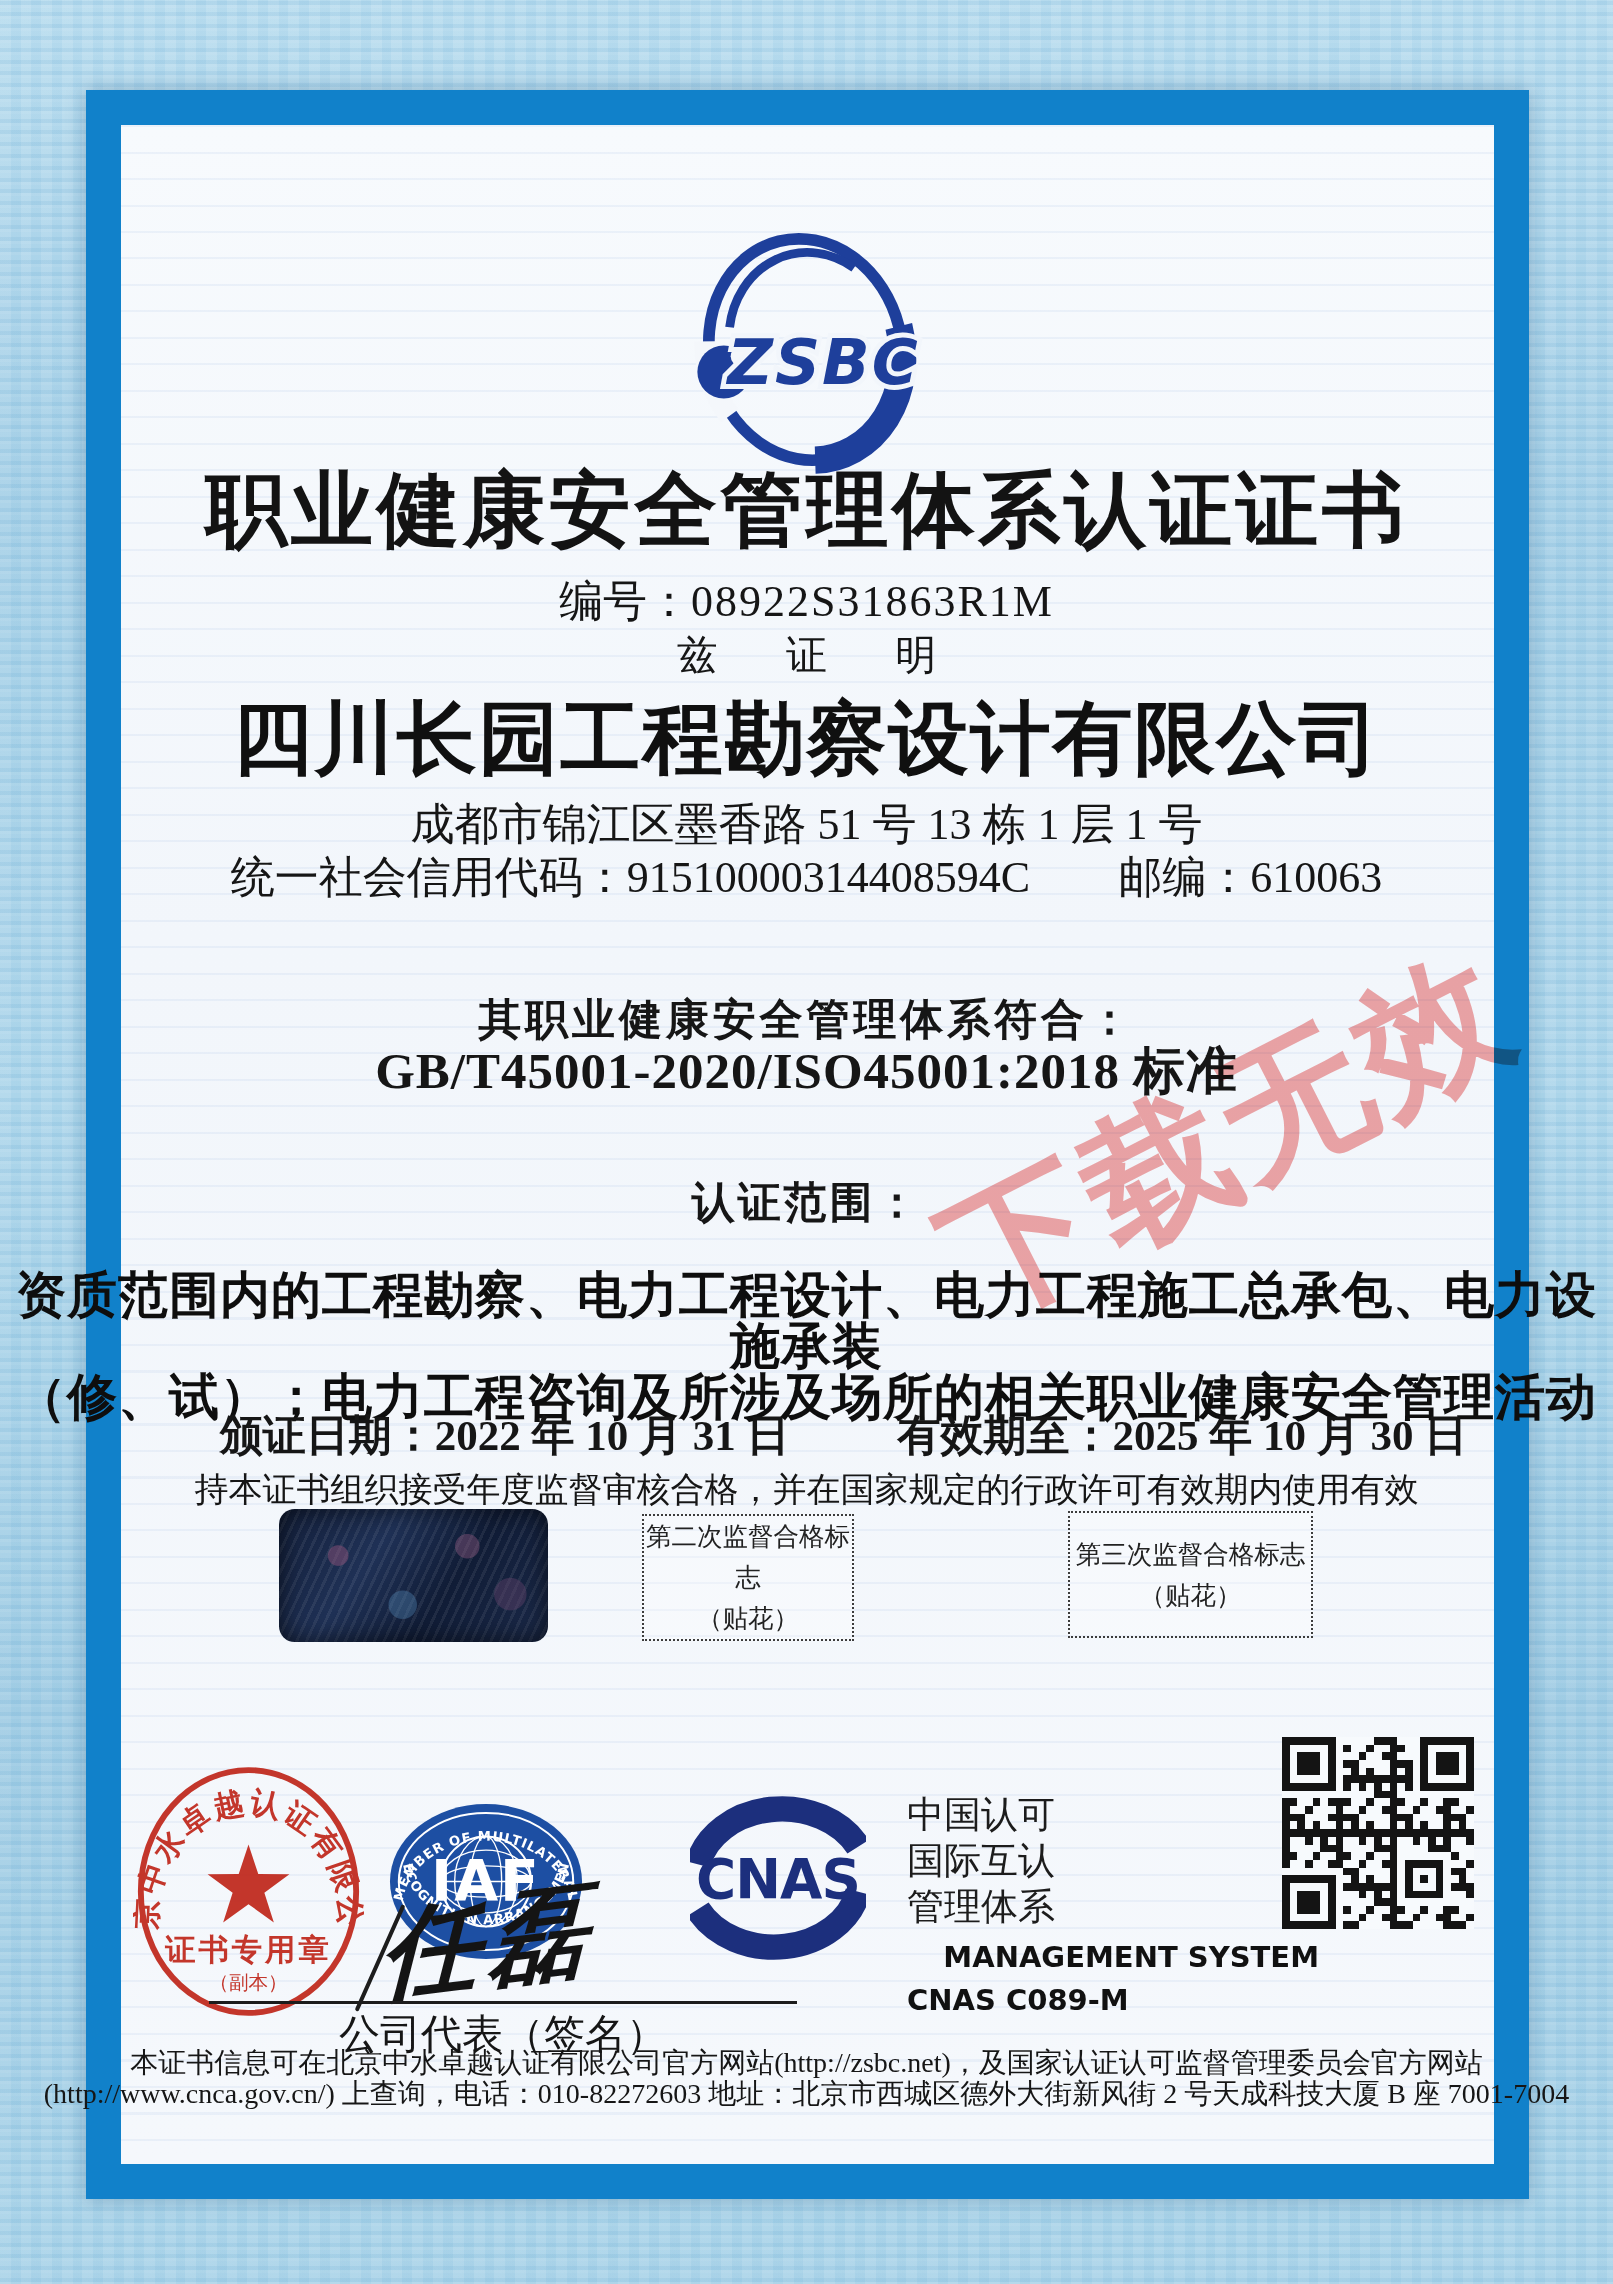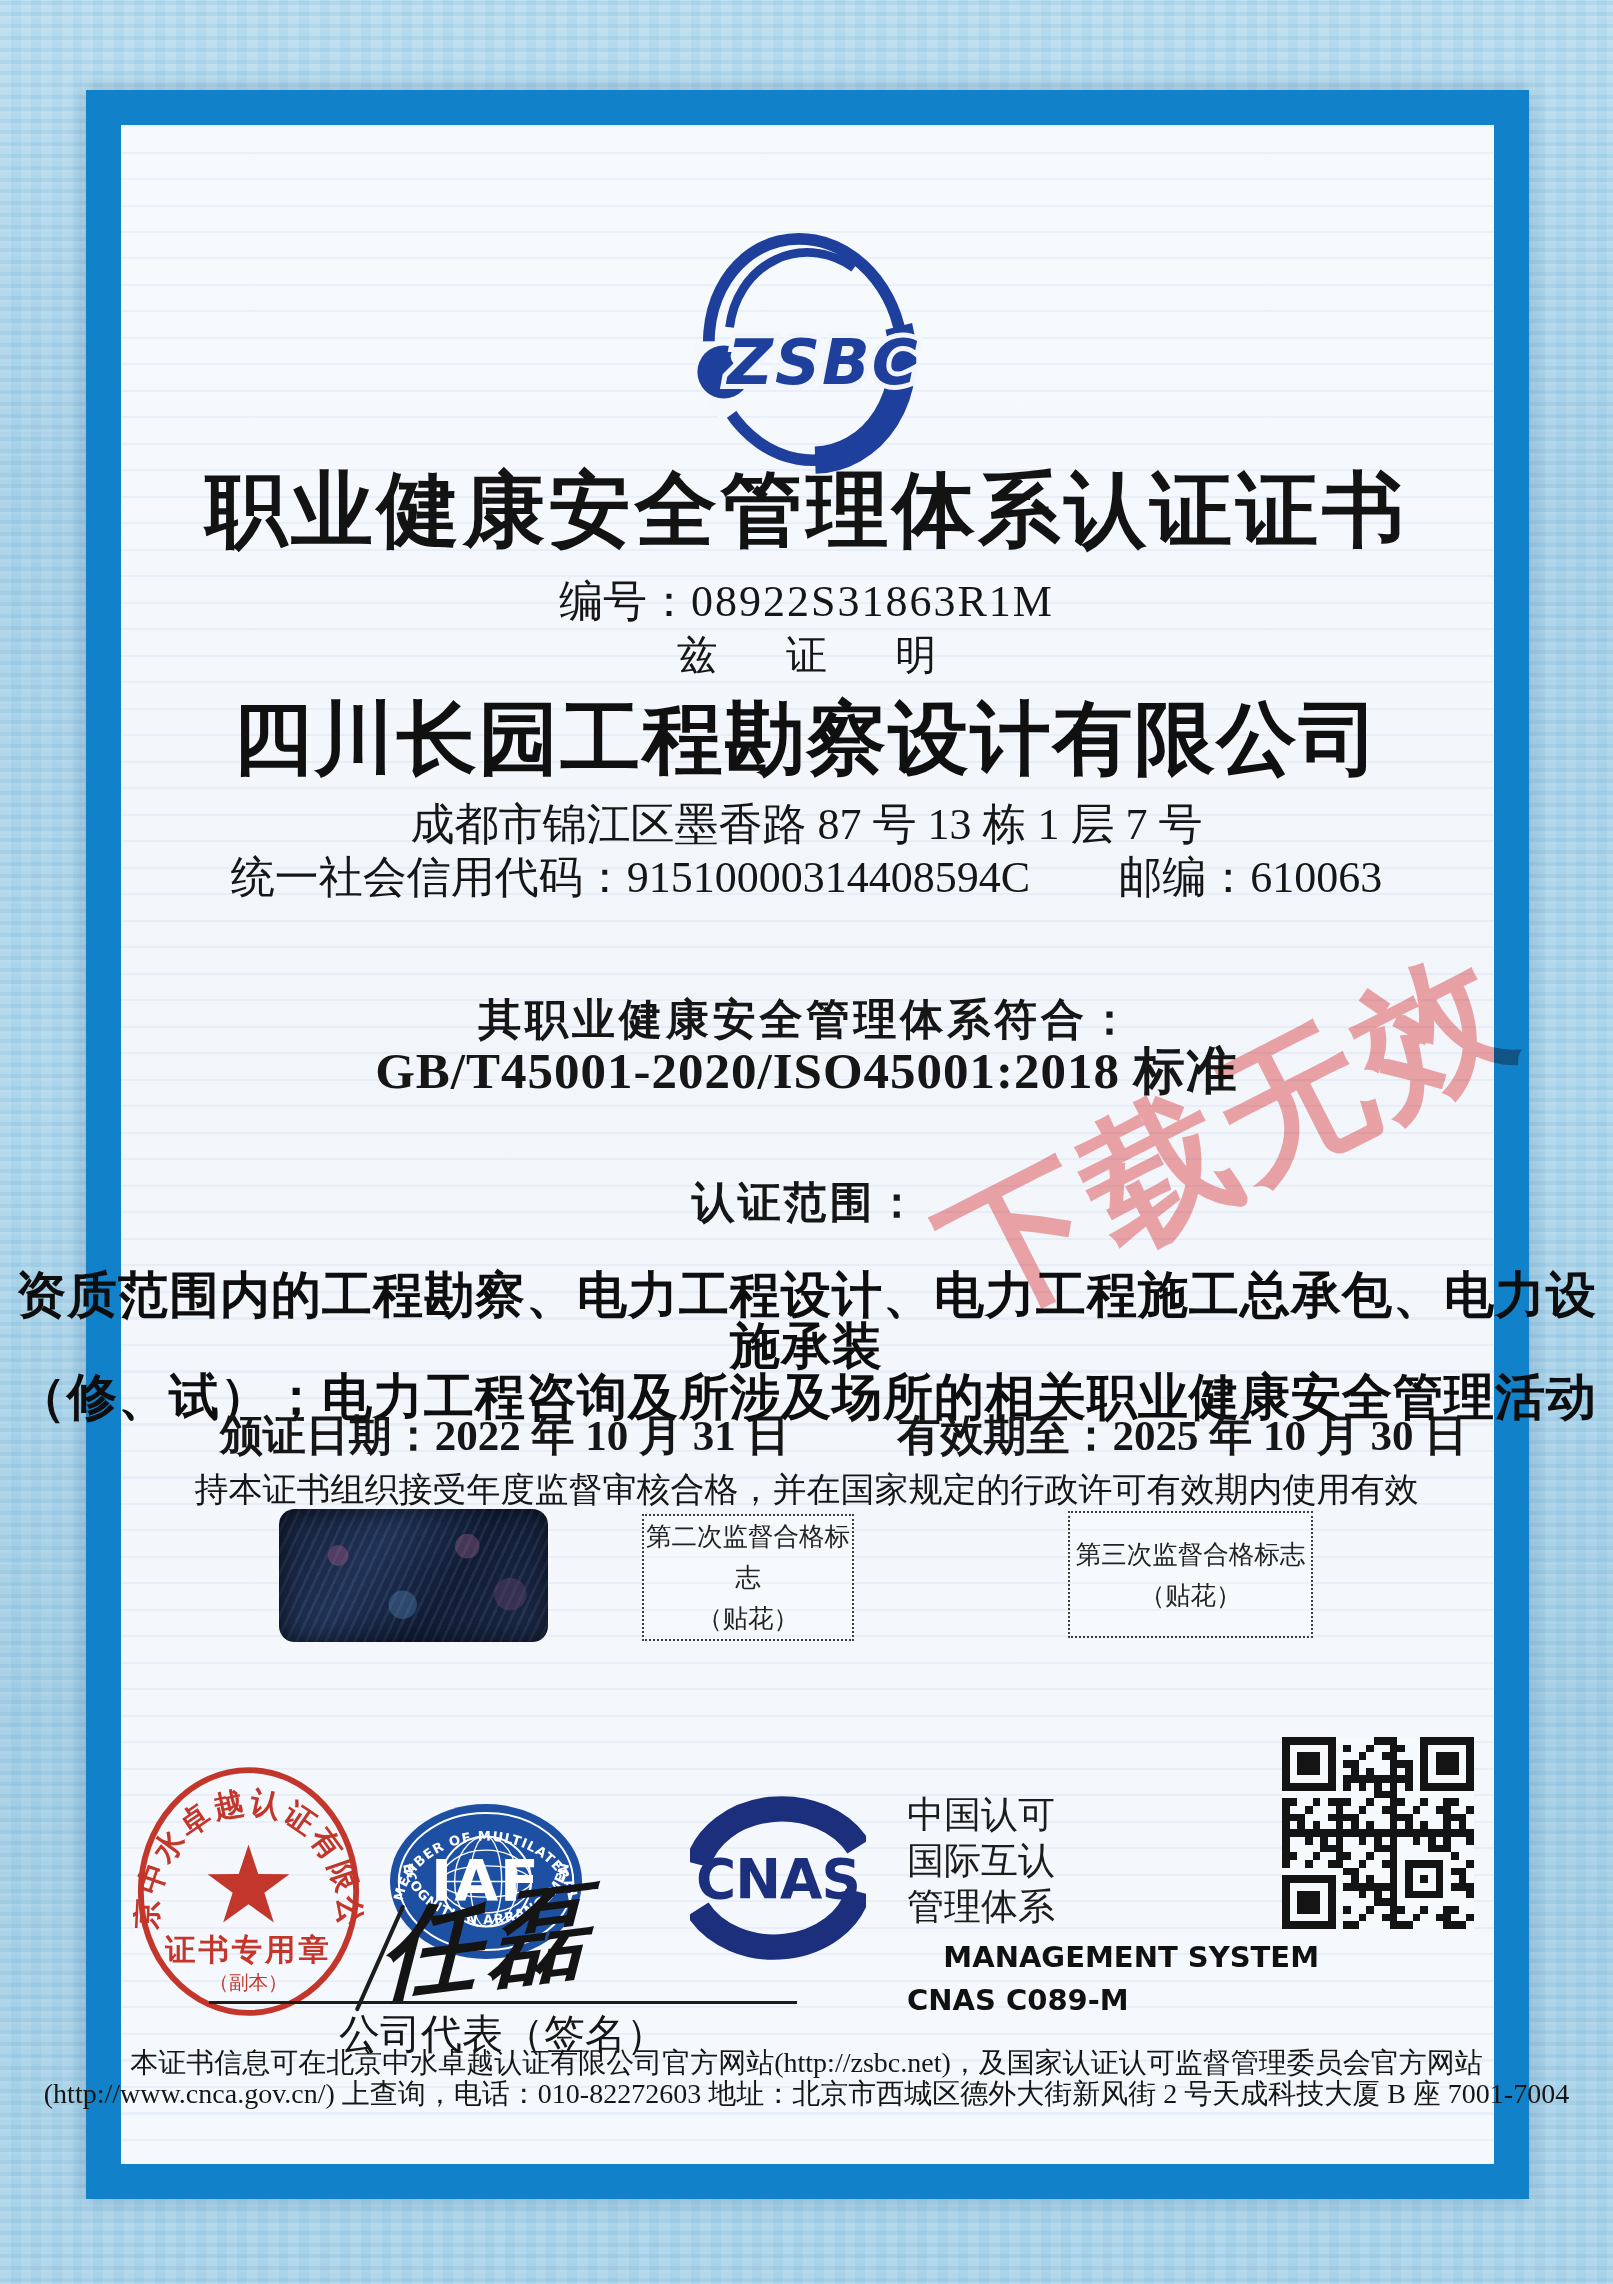--- a/index.html
+++ b/index.html
@@ -112,21 +112,21 @@
   <div class="abs ctr title hei">职业健康安全管理体系认证证书</div>
 
   <div class="abs ctr cert-no">
     <span>编号：</span><span class="num">08922S31863R1M</span>
   </div>
 
   <div class="abs ctr hereby">兹 证 明</div>
 
   <div class="abs ctr company hei">四川长园工程勘察设计有限公司</div>
 
-  <div class="abs ctr address">成都市锦江区墨香路 87 号 13 栋 1 层 7 号</div>
+  <div class="abs ctr address">成都市锦江区墨香路 51 号 13 栋 1 层 1 号</div>
 
   <div class="abs ctr credit">
     <span>统一社会信用代码：</span><span class="num">91510000314408594C</span><span class="gap90"></span><span>邮编：</span><span class="num">610063</span>
   </div>
 
   <div class="abs ctr conform">其职业健康安全管理体系符合：</div>
 
   <div class="abs ctr standard">GB/T45001-2020/ISO45001:2018 标准</div>
 
   <div class="abs ctr scope-label">认证范围：</div>

